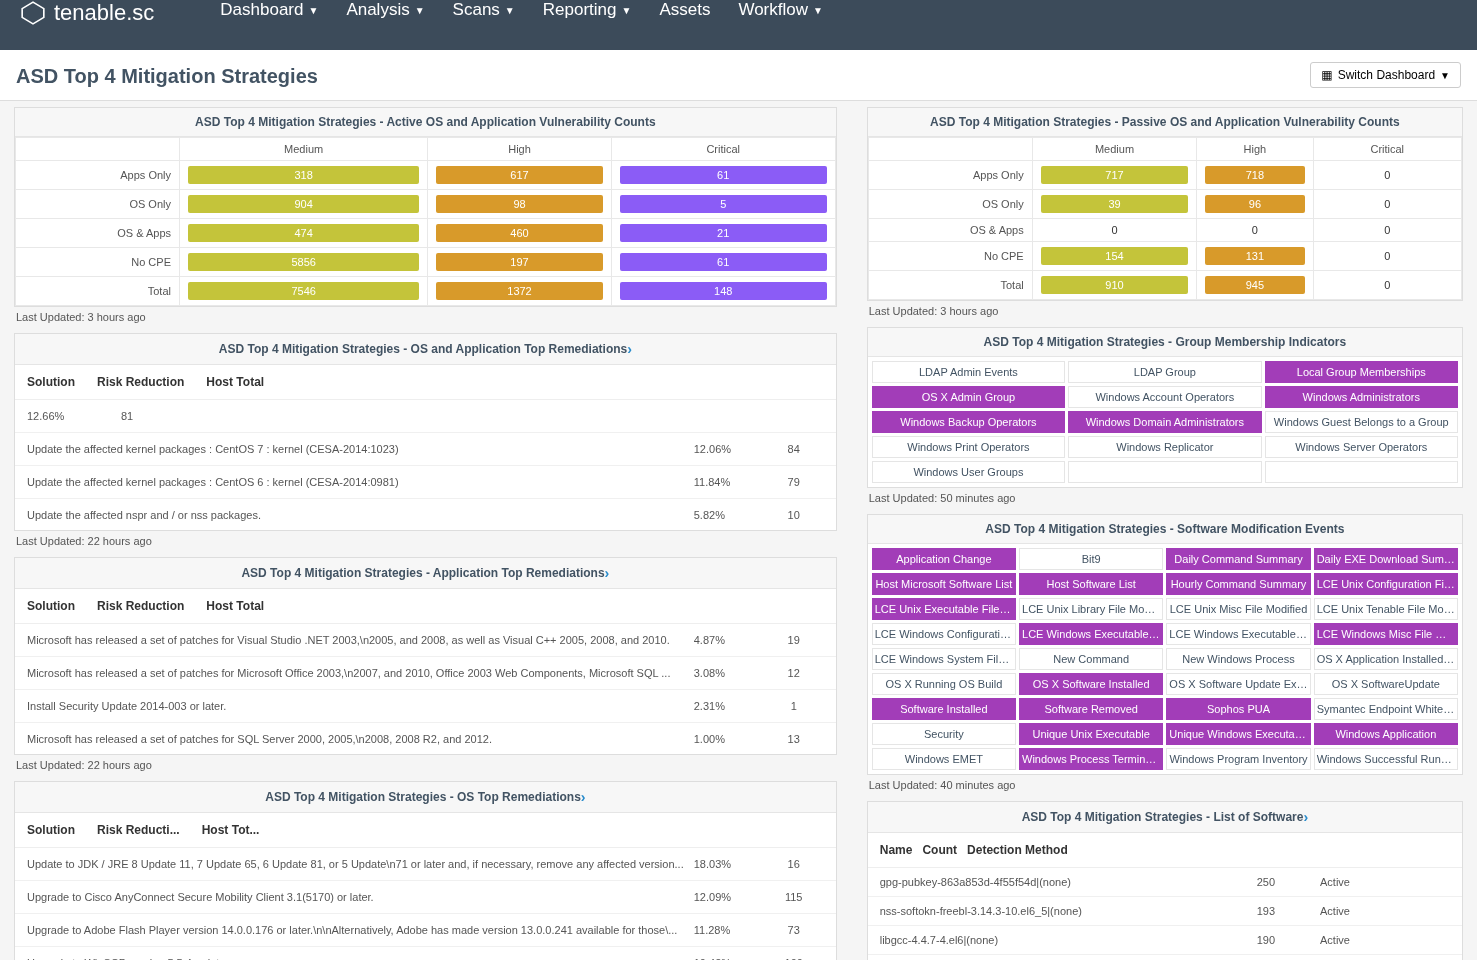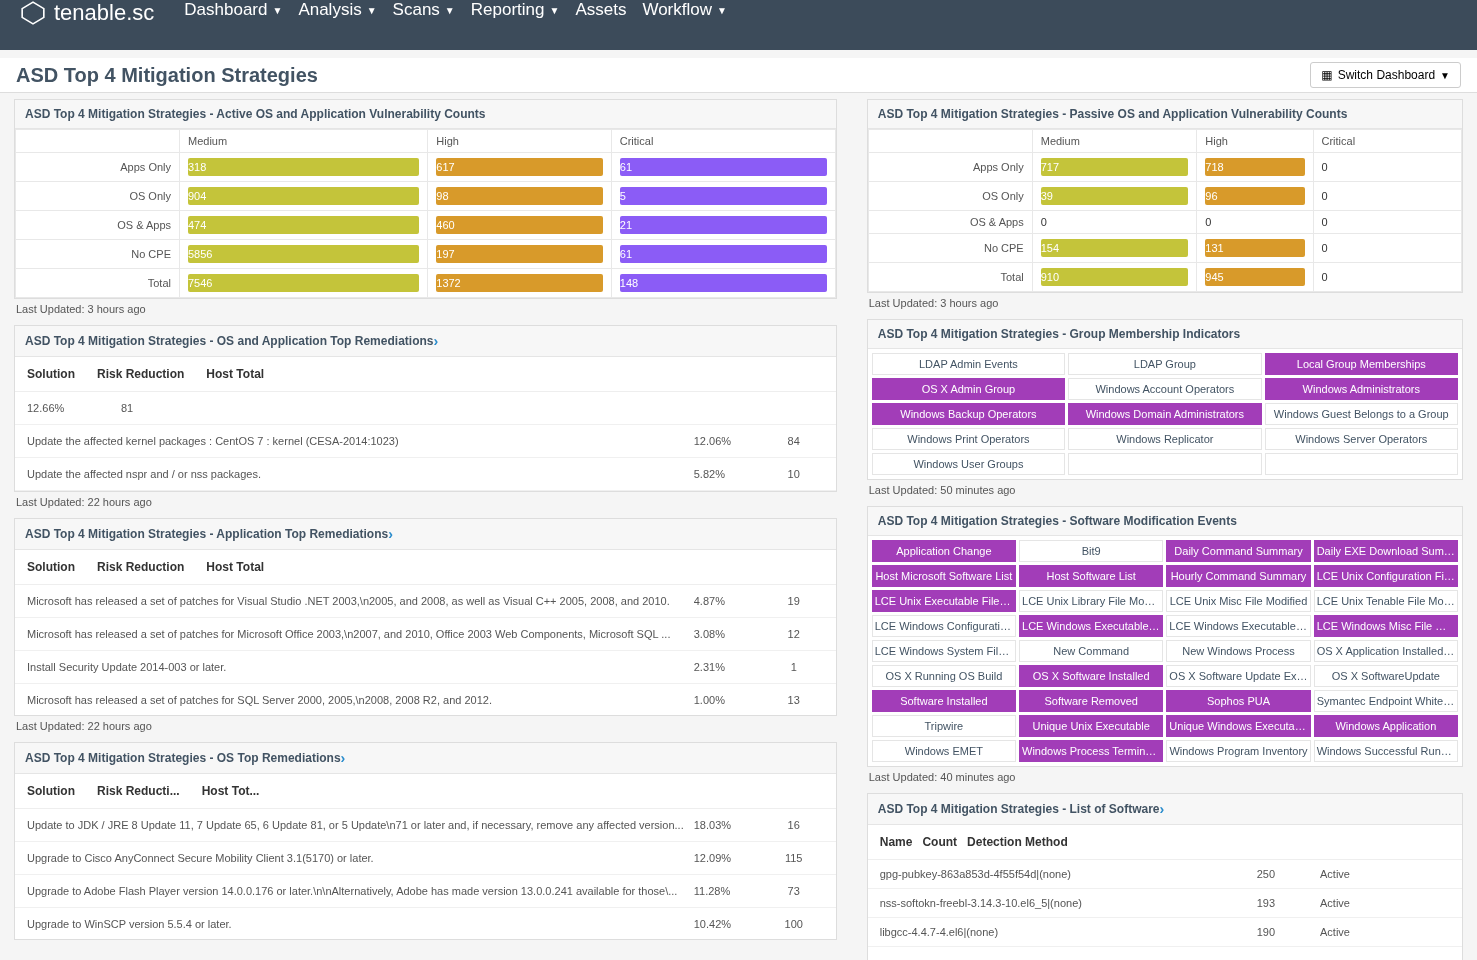--- a/index.html
+++ b/index.html
@@ -1,33 +1,33 @@
 <!DOCTYPE html>
 <html><head>
 <meta charset="utf-8">
 <style>
 * { margin:0; padding:0; box-sizing:border-box; font-family:Arial,Helvetica,sans-serif; }
 body { background:#f5f5f5; color:#333; font-size:12px; }
 .navbar { background:#3c4b5a; height:50px; display:flex; align-items:flex-start; padding:0 20px; }
 .logo { display:flex; align-items:center; color:#fff; font-size:22px; font-weight:300; margin-right:30px; }
 .logo svg { margin-right:8px; }
-.nav-items { display:flex; gap:16px; }
+.nav-items { display:flex; gap:28px;margin-left:36px; }
 .nav-item { color:#fff; font-size:17px; cursor:pointer; display:flex; align-items:center; gap:5px; }
 .caret { font-size:10px; }
-.titlebar { background:#fff; border-bottom:1px solid #ddd; padding:4px 16px; display:flex; justify-content:space-between; align-items:center;margin-top:8px; }
+.titlebar { background:#fff; border-bottom:1px solid #ddd; padding:12px 16px; display:flex; justify-content:space-between; align-items:flex-end; }
 .page-title { font-size:20px; color:#425363; font-weight:600; }
 .switch-btn { border:1px solid #ccc; background:#fff; padding:5px 10px; font-size:12px; border-radius:3px; cursor:pointer; display:flex; align-items:center; gap:5px; }
 .content { display:flex; gap:30px; padding:6px 14px 20px; }
 .col { flex:1; display:flex; flex-direction:column; gap:6px; }
 .panel { background:#fff; border:1px solid #ddd; }
-.panel-header { background:#f7f7f7; border-bottom:1px solid #e5e5e5; padding:7px 10px; font-size:12px; color:#425363; font-weight:600; display:flex; justify-content:flex-start; align-items:center; }
+.panel-header { background:#f7f7f7; border-bottom:1px solid #e5e5e5; padding:7px 10px; font-size:12px; color:#425363; font-weight:600; display:flex; justify-content:center; align-items:center; }
 .chevron { color:#2a8ccc; font-size:14px; font-weight:bold; }
 .panel-body { padding:0; }
 .vuln-table { width:100%; border-collapse:collapse; }
-.vuln-table th, .vuln-table td { border:1px solid #e8e8e8; padding:5px 8px; text-align:left; font-size:11px; font-weight:normal; }
+.vuln-table th, .vuln-table td { border:1px solid #e8e8e8; padding:5px 8px; text-align:center; font-size:11px; font-weight:normal; }
 .vuln-table th { color:#555; }
 .vuln-table .rowhead { text-align:right; color:#555; width:164px; }
 .bar { display:block; width:100%; padding:3px 0; color:#fff; font-size:11px; border-radius:2px; }
 .bar-med { background:#c4c43a; }
 .bar-high { background:#d89a2a; }
 .bar-crit { background:#8b5cf6; }
 .updated { font-size:11px; color:#555; padding:4px 2px; }
 .list-head { display:flex; gap:22px; padding:10px 12px; font-size:12px; color:#333; border-bottom:1px solid #eee; font-weight:600; }
 .scroll-area { max-height:130px; overflow-y:auto; position:relative; }
 .scroll-area::-webkit-scrollbar { width:6px; }
@@ -171,20 +171,25 @@
             <div class="rem-row">
               <div class="rr">12.66%</div>
               <div class="ht">81</div>
             </div>
             <div class="rem-row">
               <div class="sol">Update the affected kernel packages : CentOS 7 : kernel (CESA-2014:1023)</div>
               <div class="rr">12.06%</div>
               <div class="ht">84</div>
             </div>
             <div class="rem-row">
+              <div class="sol">Update the affected kernel packages : CentOS 6 : kernel (CESA-2014:0981)</div>
+              <div class="rr">11.84%</div>
+              <div class="ht">79</div>
+            </div>
+            <div class="rem-row">
               <div class="sol">Update the affected nspr and / or nss packages.</div>
               <div class="rr">5.82%</div>
               <div class="ht">10</div>
             </div>
           </div>
         </div>
         <div class="updated">Last Updated: 22 hours ago</div>
       </div>
     <div id="appRem-slot">
         <div class="panel">
@@ -377,21 +382,21 @@
             <div class="chip">New Windows Process</div>
             <div class="chip">OS X Application Installed From Remote</div>
             <div class="chip">OS X Running OS Build</div>
             <div class="chip on">OS X Software Installed</div>
             <div class="chip">OS X Software Update Exited</div>
             <div class="chip">OS X SoftwareUpdate</div>
             <div class="chip on">Software Installed</div>
             <div class="chip on">Software Removed</div>
             <div class="chip on">Sophos PUA</div>
             <div class="chip">Symantec Endpoint Whitelist Update</div>
-            <div class="chip">Tripwire</div>
+            <div class="chip">Security</div>
             <div class="chip on">Unique Unix Executable</div>
             <div class="chip on">Unique Windows Executable</div>
             <div class="chip on">Windows Application</div>
             <div class="chip">Windows EMET</div>
             <div class="chip on">Windows Process Terminated</div>
             <div class="chip">Windows Program Inventory</div>
             <div class="chip">Windows Successful RunAs Command</div>
           </div>
         </div>
         <div class="updated">Last Updated: 40 minutes ago</div>

